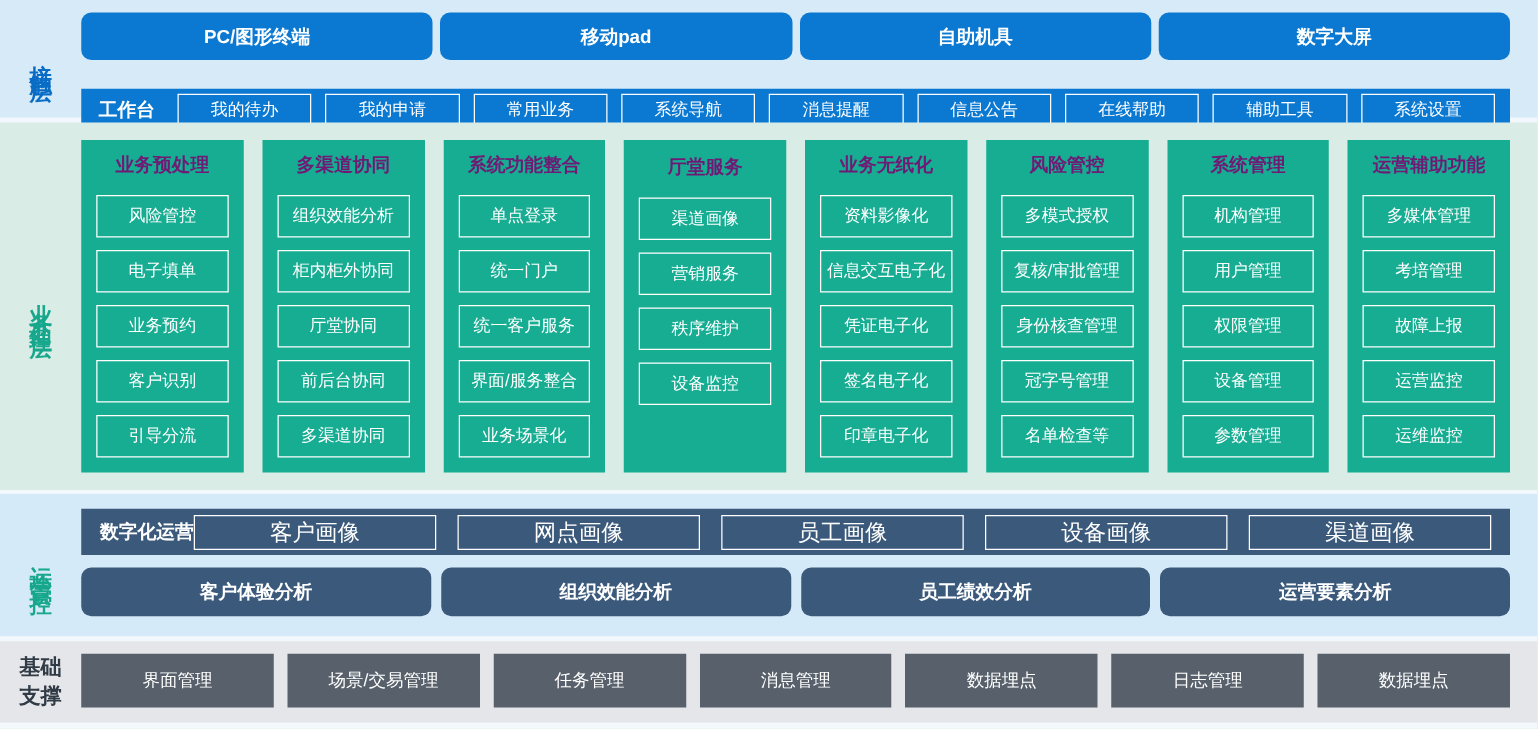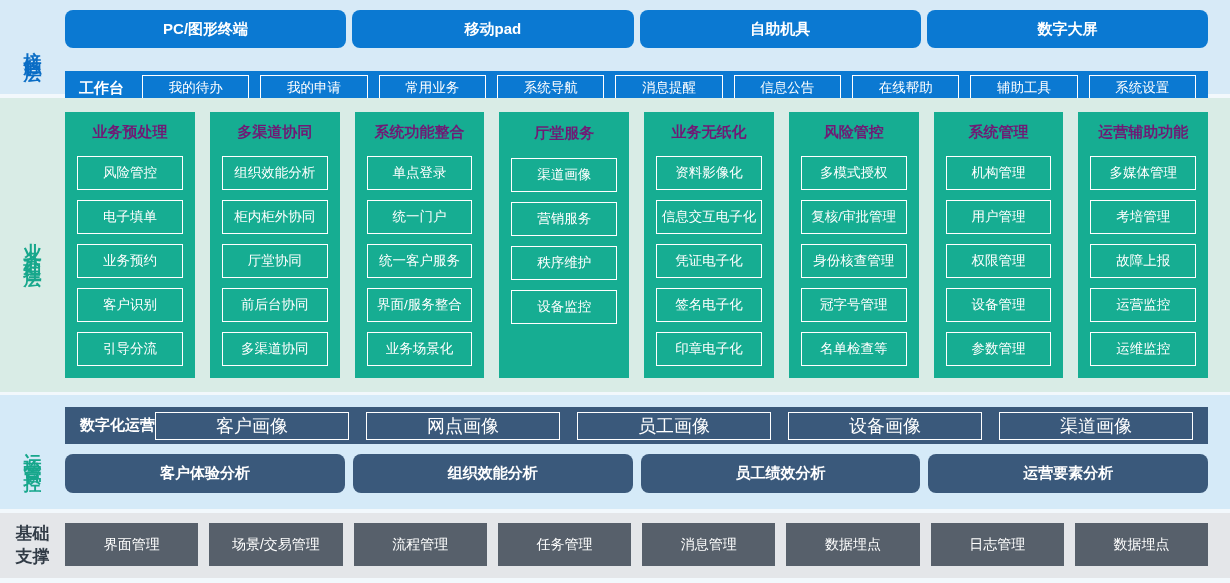--- a/index.html
+++ b/index.html
@@ -256,21 +256,20 @@
 
   <section class="band band-foundation">
     <div class="side-label dark">
       <span class="wrap2">基础支撑</span>
     </div>
     <div class="band-content">
       <div class="foundation-row">
 
       <div class="foundation-item">界面管理</div>
           <div class="foundation-item">场景/交易管理</div>
-          <div class="foundation-item">流程管理</div>
           <div class="foundation-item">任务管理</div>
           <div class="foundation-item">消息管理</div>
           <div class="foundation-item">数据埋点</div>
           <div class="foundation-item">日志管理</div>
           <div class="foundation-item">数据埋点</div>
         </div>
     </div>
   </section>
 
 </div>

